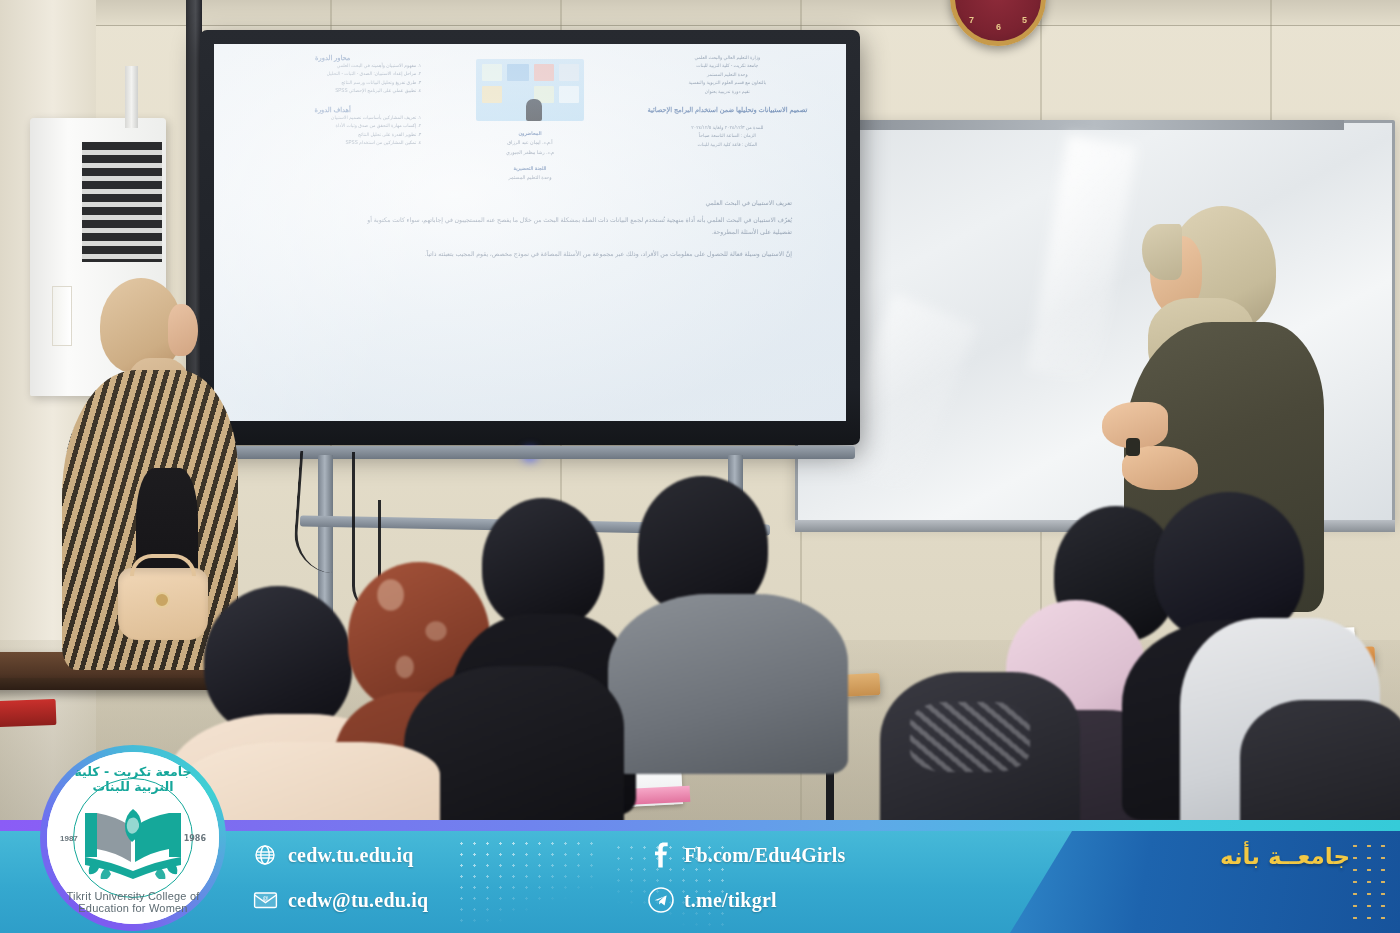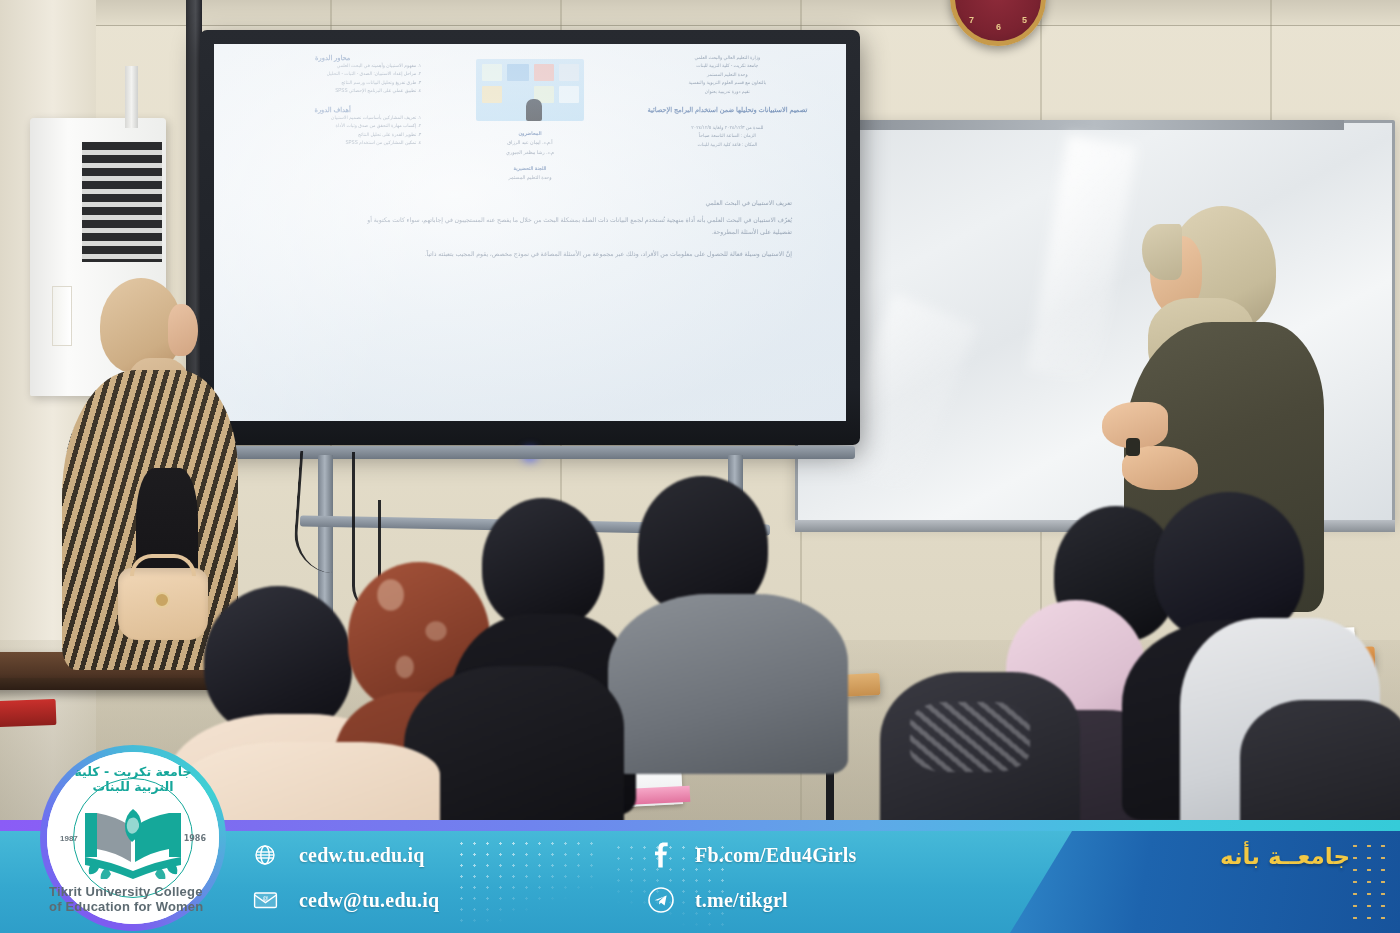--- a/index.html
+++ b/index.html
@@ -243,21 +243,21 @@
     mask-image: linear-gradient(20deg, rgba(0,0,0,0) 20%, rgba(0,0,0,1) 85%);
   }
   .dots-gold {
     position:absolute; right:8px; top:20px; width:44px; height:88px;
     background-image: radial-gradient(rgba(226,186,94,.95) 1.6px, transparent 1.8px);
     background-size: 14px 12px;
   }
   .contact-col {
     position:absolute; top:22px; display:flex; flex-direction:column; gap:19px;
   }
-  .contact-row { display:flex; align-items:center; gap:21px; }
+  .contact-row { display:flex; align-items:center; gap:10px; }
   .contact-row .ctext {
     color:#ffffff; font-size: 20px; font-weight: bold; letter-spacing:.2px;
     font-family: "Liberation Serif", serif;
     text-shadow: 0 1px 2px rgba(0,0,0,.25);
   }
   .cicon { width: 26px; height: 26px; display:flex; align-items:center; justify-content:center; color:#fff; }
   .arabic-block {
     position:absolute; right: 50px; top: 20px; text-align:right; direction: rtl;
   }
   .ar-line1 {
@@ -290,22 +290,22 @@
     border: 1.6px solid #15a89a;
   }
   .logo-ar-top {
     position:absolute; left:50%; top:12px; transform:translateX(-50%);
     width: 160px; text-align:center; direction:rtl;
     color:#16a79b; font-size: 12.5px; font-weight:bold;
     font-family:"DejaVu Sans", sans-serif;
   }
   .logo-en-bottom {
     position:absolute; left:50%; bottom:10px; transform:translateX(-50%);
-    width: 168px; text-align:left;
-    color:#5d6b72; font-size: 13px; font-weight:bold; letter-spacing:.2px;
+    width: 168px; text-align:center;
+    color:#5d6b72; font-size: 11px; font-weight:normal; letter-spacing:.2px;
   }
   .logo-year-l { position:absolute; left:13px; top:50%; transform:translateY(-50%); color:#6a767d; font-size:8px; font-weight:bold;}
   .logo-year-r { position:absolute; right:13px; top:50%; transform:translateY(-50%); color:#6a767d; font-size:8px; font-weight:bold; font-family:"DejaVu Sans",sans-serif;}
   .book-svg { position:absolute; left:50%; top:52%; transform:translate(-50%,-50%); }
 </style>
 </head>
 <body>
 
 <div id="stage">
 

